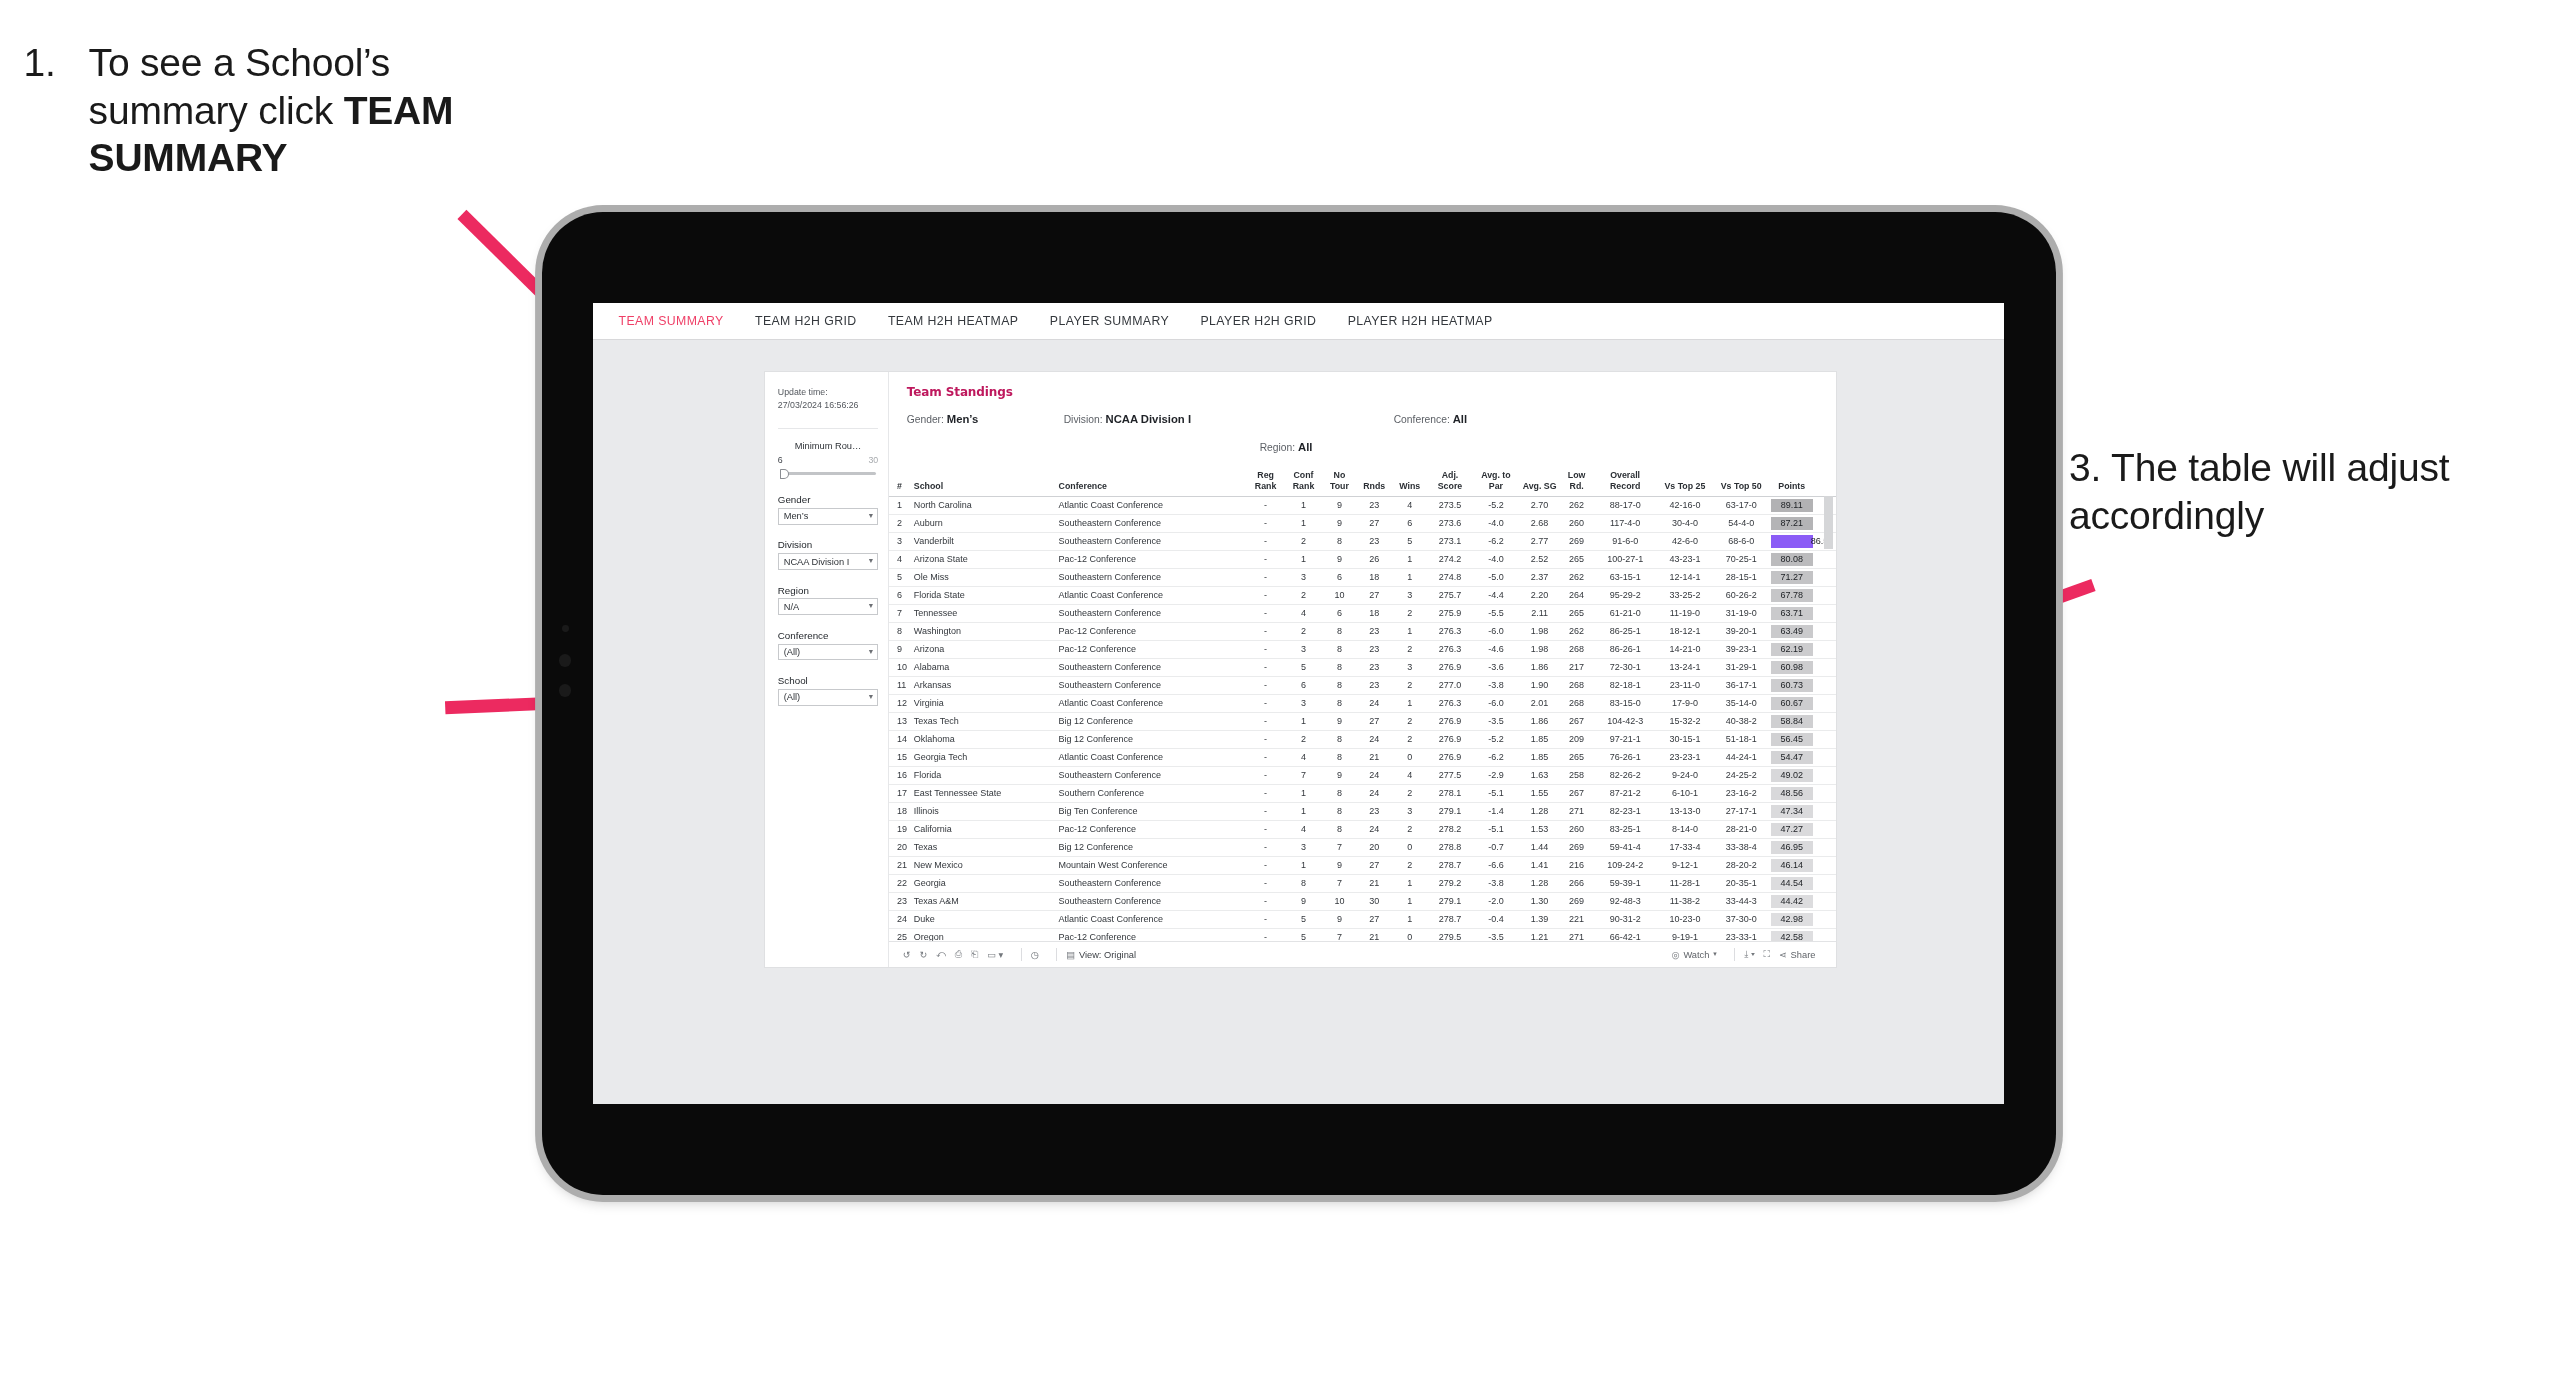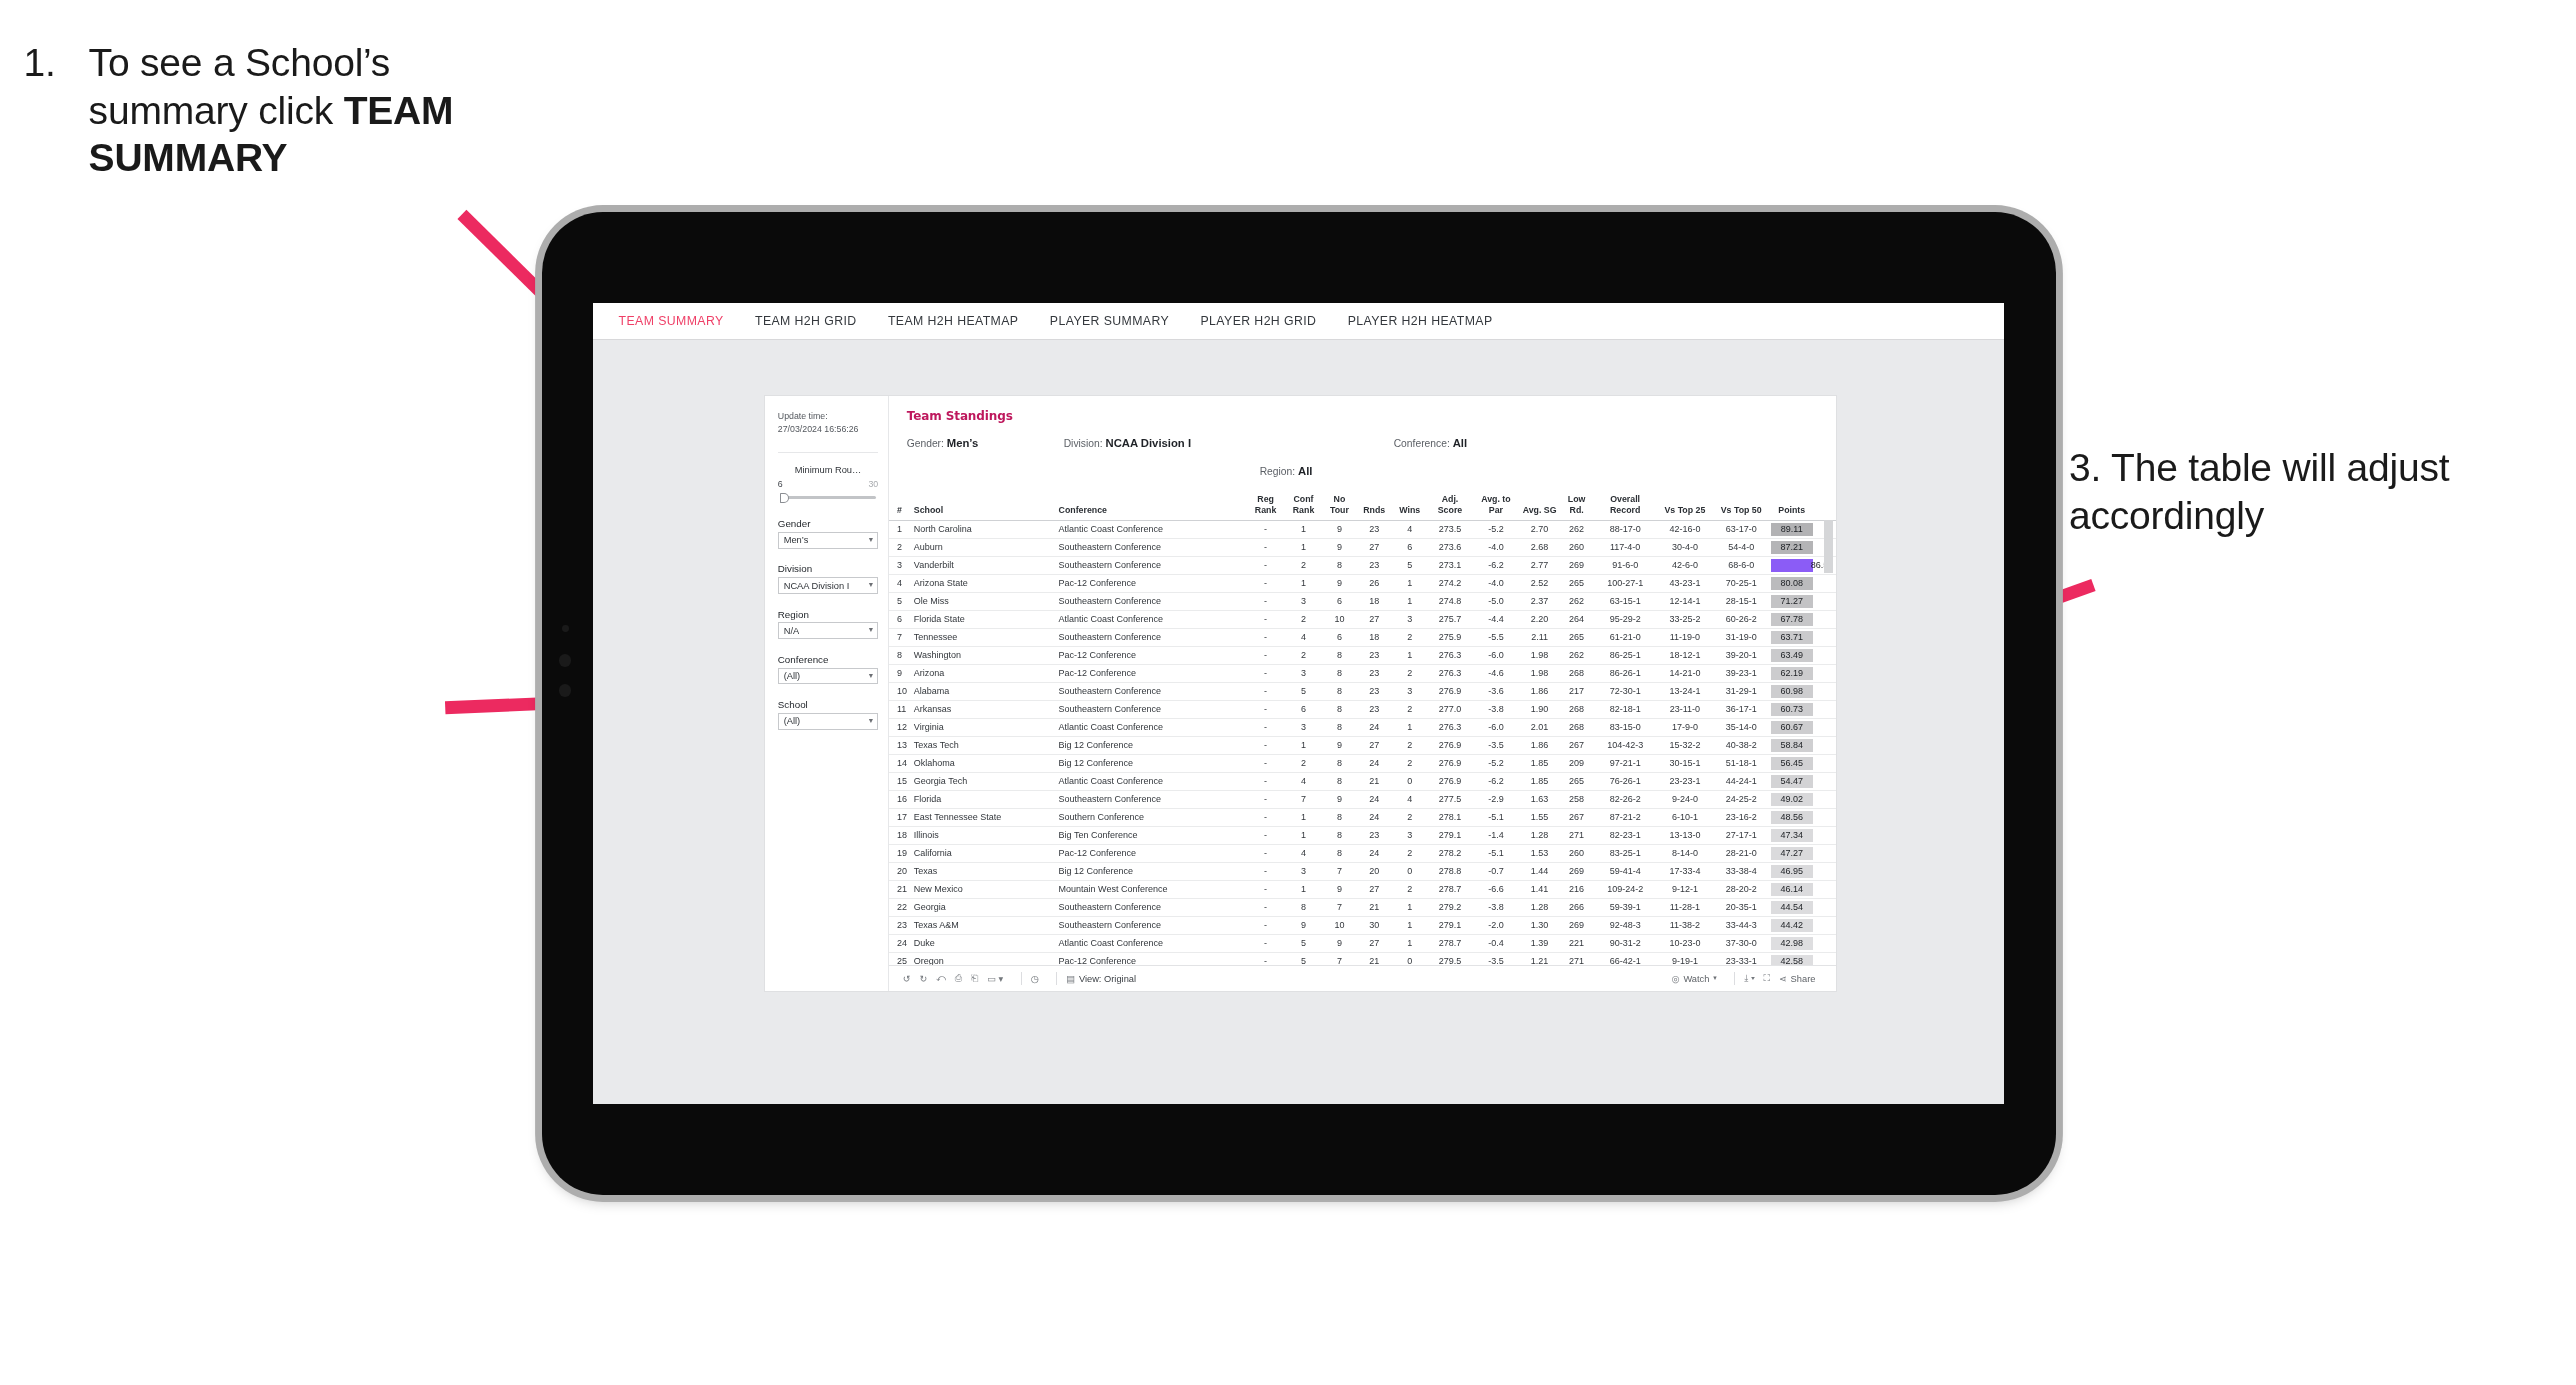--- a/index.html
+++ b/index.html
@@ -99,21 +99,21 @@
     font-size: 12.3px; letter-spacing: 0.4px; color: #34383d;
     padding: 0 21.6px 0 0; margin-right: 9.8px; cursor: pointer;
     white-space: nowrap;
   }
   .subtab.active { color: #ef3e66; }
 
   
   #canvas { position: relative; height: calc(100% - 95px); background: #e9eaec; }
 
   #viz {
-    position: absolute; left: 172px; top: 56px;
+    position: absolute; left: 172px; top: 32px;
     width: 1071px; height: 595px;
     background: #ffffff;
     box-shadow: 0 0 0 1px #dfe0e2;
     display: flex; flex-direction: column;
   }
   #vizbody { flex: 1; display: flex; min-height: 0; }
 
   
   #rail {
     width: 124px; flex: 0 0 124px; background: #ffffff;

